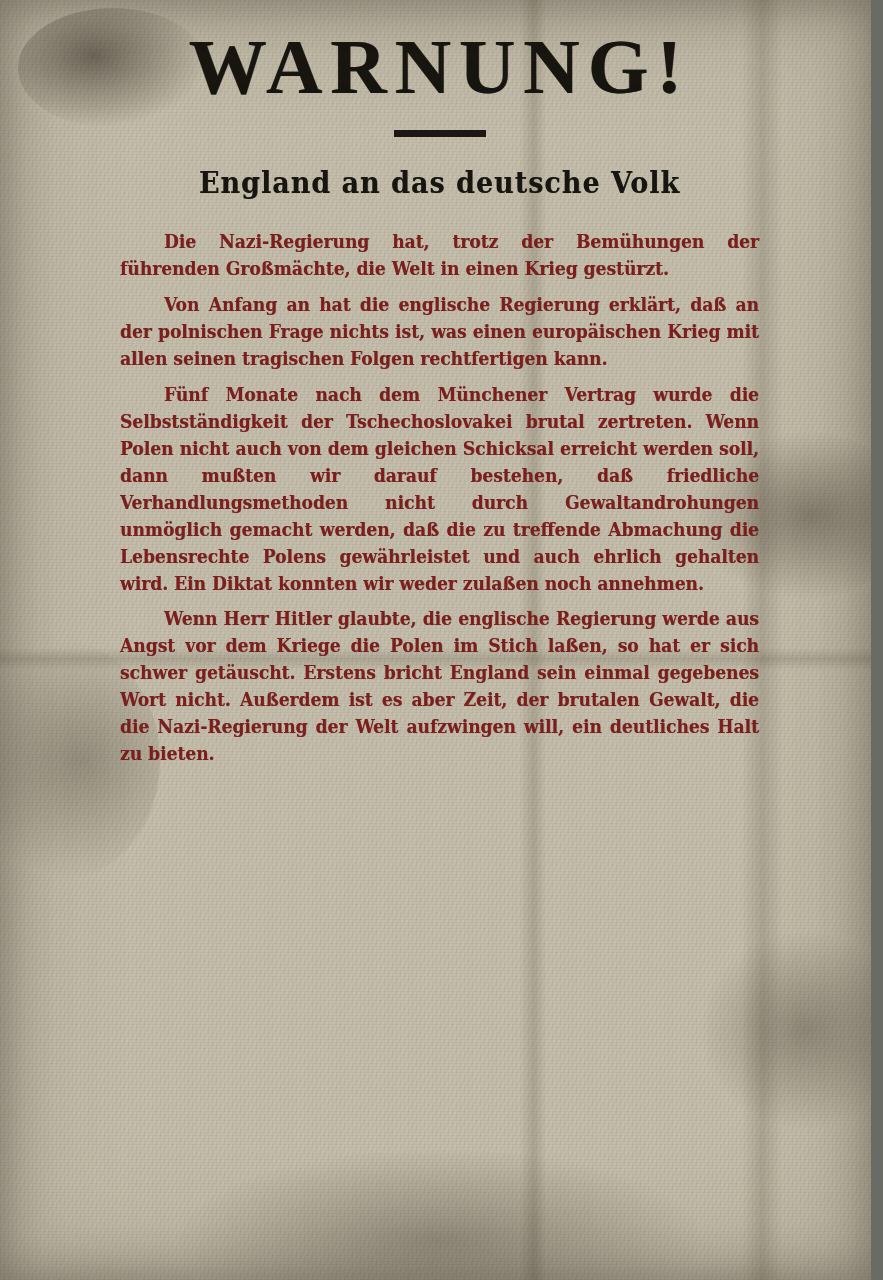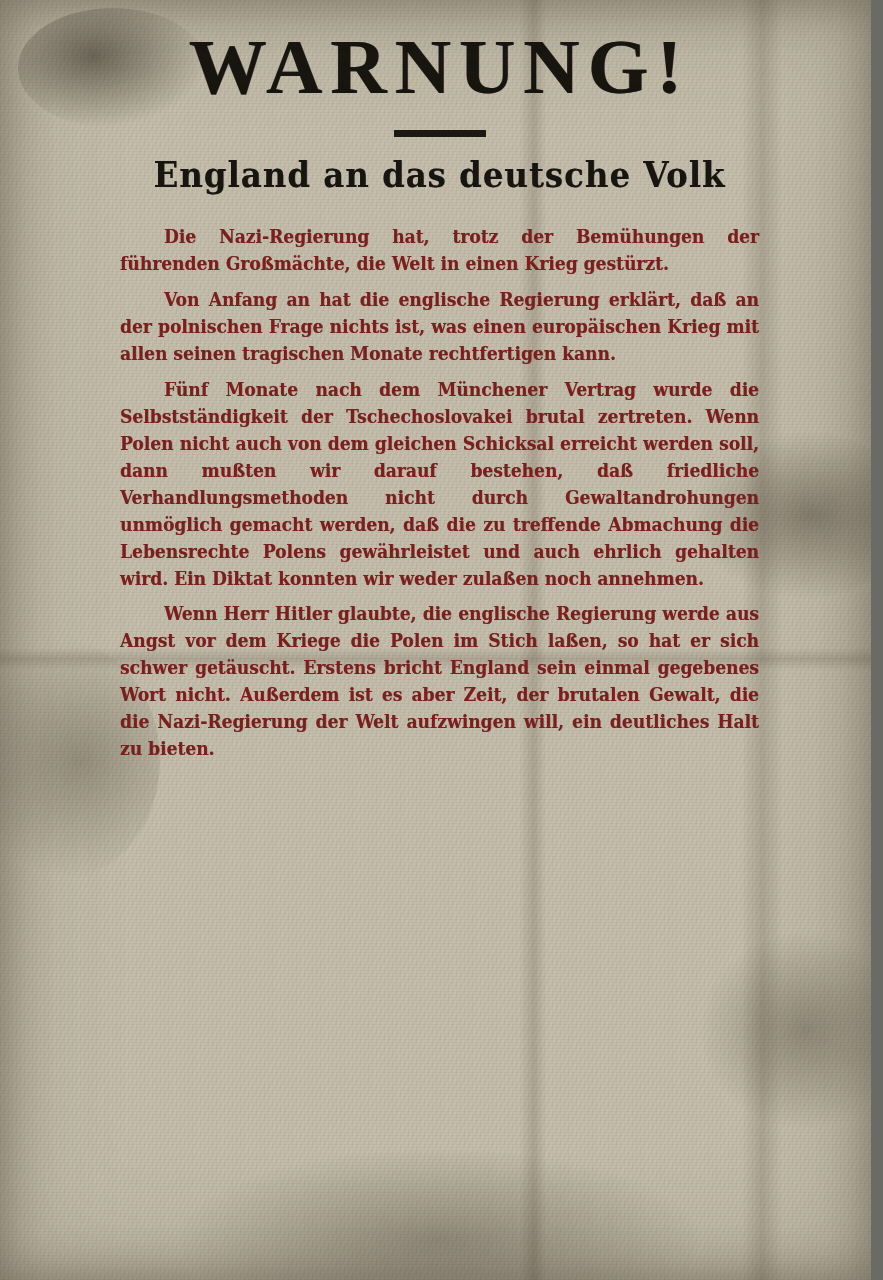--- a/index.html
+++ b/index.html
@@ -84,23 +84,23 @@
     color: #17150f;
     text-shadow: 0.5px 0 0 rgba(20,18,15,0.55), -0.4px 0.4px 0 rgba(20,18,15,0.35);
   }
   .rule {
     width: 92px;
     height: 7px;
     margin: 22px auto 0 auto;
     background: #1b1813;
   }
   .subtitle {
-    margin: 16px 0 0 0;
+    margin: 28px 0 0 0;
     text-align: center;
-    font-size: 36px;
+    font-size: 30px;
     font-weight: 700;
     letter-spacing: 1px;
     color: #17150f;
     font-family: "DejaVu Serif", serif;
     font-style: normal;
     text-shadow: 0.4px 0 0 rgba(20,18,15,0.5);
   }
   .body {
     margin-top: 28px;
     font-size: 19px;
@@ -149,20 +149,20 @@
   <div class="fold f2"></div>
   <div class="crease-h" style="top: 648px;"></div>
 
   <div class="content">
     <h1 class="title">WARNUNG!</h1>
     <div class="rule"></div>
     <h2 class="subtitle fraktur">England an das deutsche Volk</h2>
 
     <div class="body fraktur">
       <p>Die Nazi-Regierung hat, trotz der Bemühungen der führenden Großmächte, die Welt in einen Krieg gestürzt.</p>
-      <p>Von Anfang an hat die englische Regierung erklärt, daß an der polnischen Frage nichts ist, was einen europäischen Krieg mit allen seinen tragischen Monate rechtfertigen kann.</p>
+      <p>Von Anfang an hat die englische Regierung erklärt, daß an der polnischen Frage nichts ist, was einen europäischen Krieg mit allen seinen tragischen Folgen rechtfertigen kann.</p>
       <p>Fünf Monate nach dem Münchener Vertrag wurde die Selbstständigkeit der Tschechoslovakei brutal zertreten. Wenn Polen nicht auch von dem gleichen Schicksal erreicht werden soll, dann mußten wir darauf bestehen, daß friedliche Verhandlungsmethoden nicht durch Gewaltandrohungen unmöglich gemacht werden, daß die zu treffende Abmachung die Lebensrechte Polens gewährleistet und auch ehrlich gehalten wird. Ein Diktat konnten wir weder zulaßen noch annehmen.</p>
       <p>Wenn Herr Hitler glaubte, die englische Regierung werde aus Angst vor dem Kriege die Polen im Stich laßen, so hat er sich schwer getäuscht. Erstens bricht England sein einmal gegebenes Wort nicht. Außerdem ist es aber Zeit, der brutalen Gewalt, die die Nazi-Regierung der Welt aufzwingen will, ein deutliches Halt zu bieten.</p>
     </div>
   </div>
 
   <div class="edge-shadow"></div>
 </div>
 
 </body></html>

